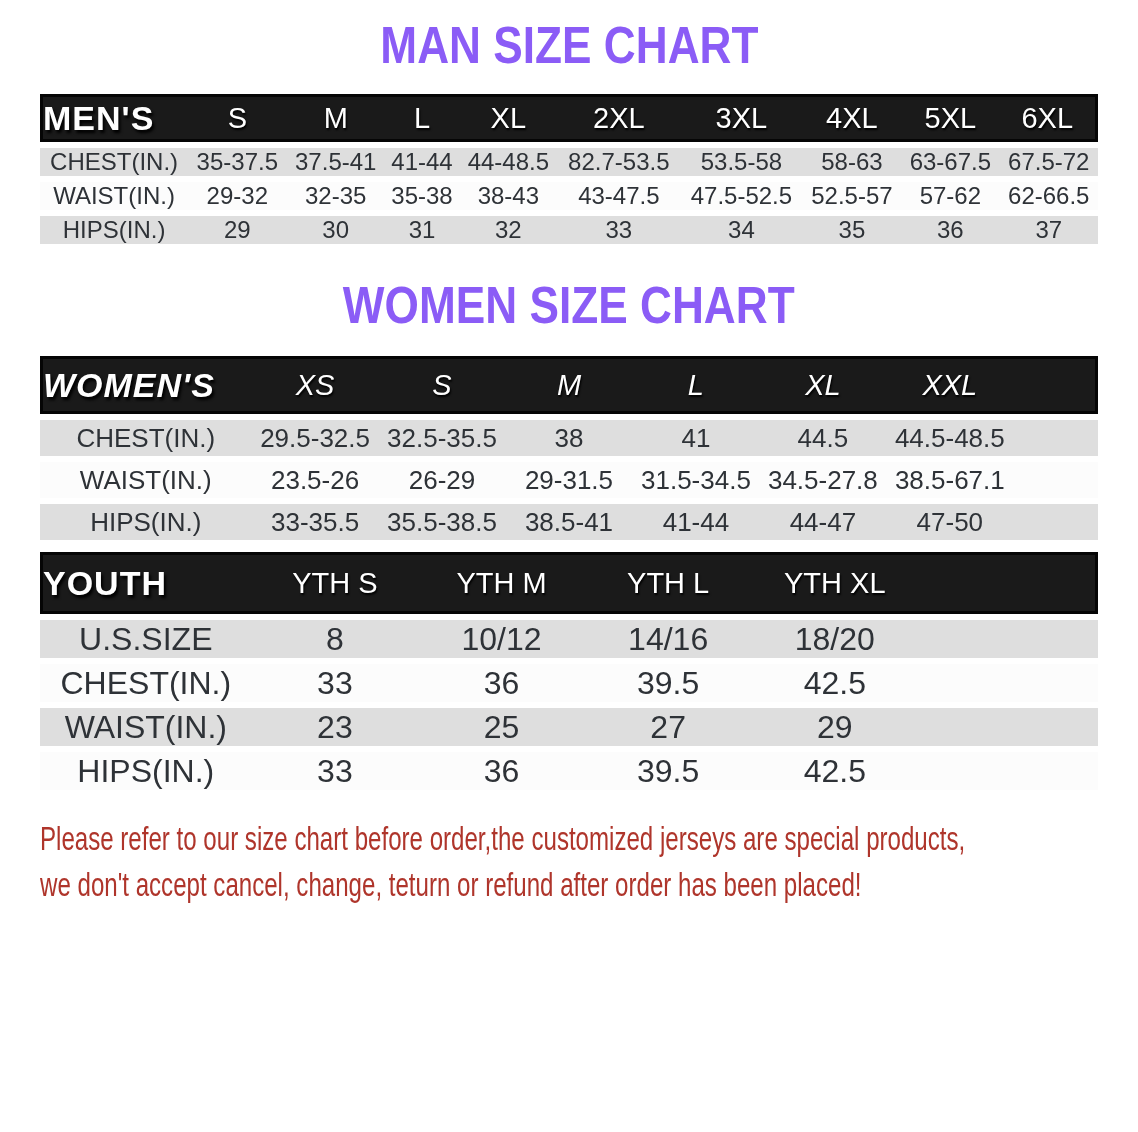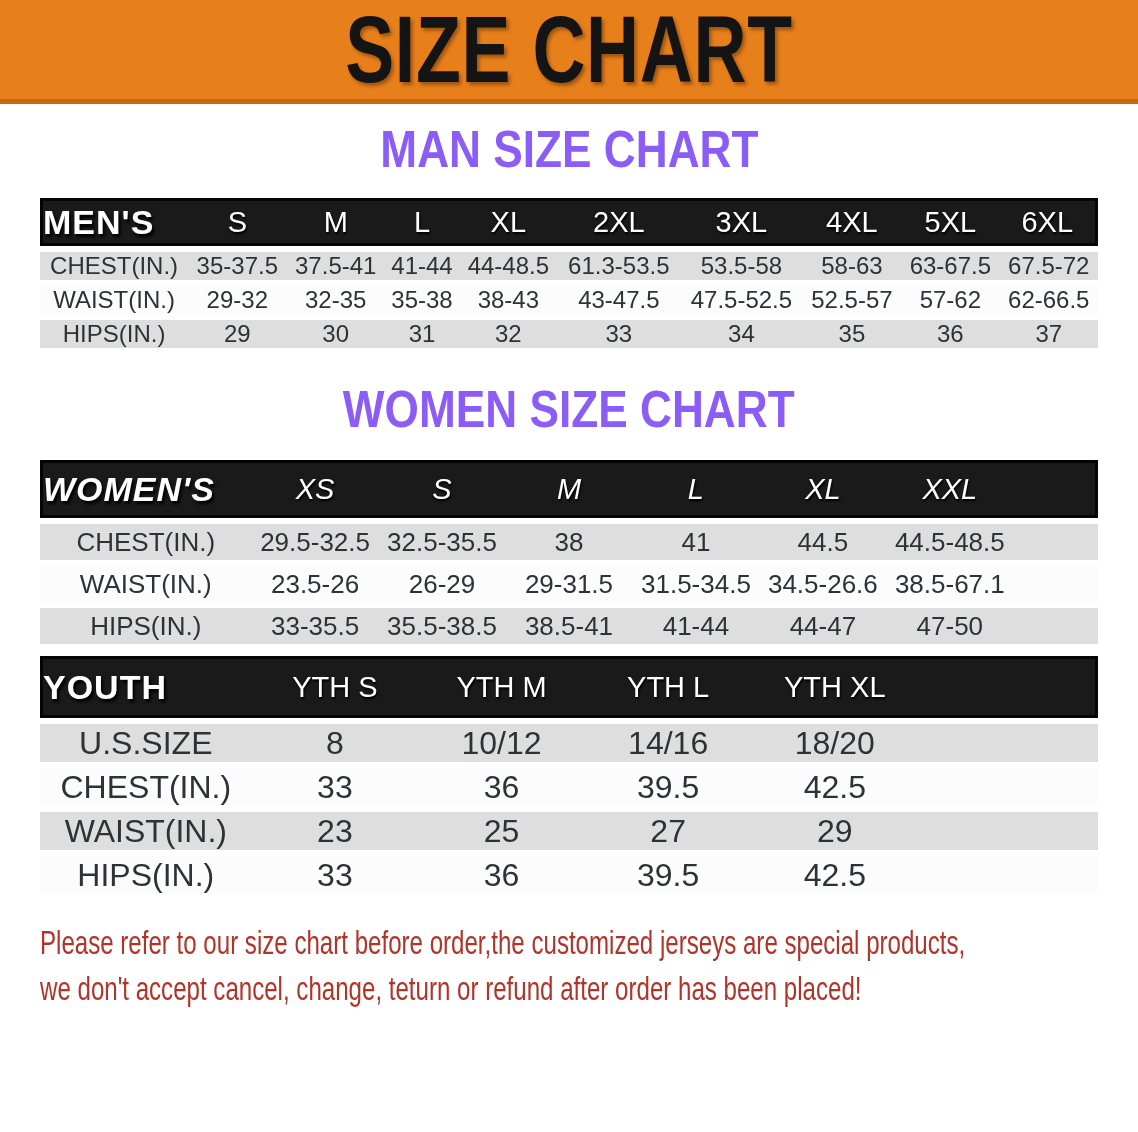--- a/index.html
+++ b/index.html
@@ -56,23 +56,20 @@
     display:inline-block;transform:scaleX(0.73);transform-origin:left center;
     font-size:33px;line-height:46px;color:#AF352B;white-space:nowrap;
   }
   .notice-row{height:46px;}
 </style>
 </head>
 <body>
 
 <div class="page">
 
-  <header class="banner">
-    <span class="banner-text">SIZE CHART</span>
-  </header>
 
   <main>
 
     <section class="size-section s0">
       <h2 class="section-heading"><span class="cond">MAN SIZE CHART</span></h2>
       <div class="table-slot">
           <table class="size-table t-men">
             <colgroup>
               <col style="width: 14%;">
               <col>
@@ -99,21 +96,21 @@
                 <th class="bar-col">6XL</th>
               </tr>
             </thead>
             <tbody>
               <tr class="shade">
                 <td class="row-label">CHEST(IN.)</td>
                 <td>35-37.5</td>
                 <td>37.5-41</td>
                 <td>41-44</td>
                 <td>44-48.5</td>
-                <td>61.3-53.5</td>
+                <td>82.7-53.5</td>
                 <td>53.5-58</td>
                 <td>58-63</td>
                 <td>63-67.5</td>
                 <td>67.5-72</td>
               </tr>
               <tr class="plain">
                 <td class="row-label">WAIST(IN.)</td>
                 <td>29-32</td>
                 <td>32-35</td>
                 <td>35-38</td>
@@ -177,21 +174,21 @@
                 <td>44.5</td>
                 <td>44.5-48.5</td>
                 <td></td>
               </tr>
               <tr class="plain">
                 <td class="row-label">WAIST(IN.)</td>
                 <td>23.5-26</td>
                 <td>26-29</td>
                 <td>29-31.5</td>
                 <td>31.5-34.5</td>
-                <td>34.5-26.6</td>
+                <td>34.5-27.8</td>
                 <td>38.5-67.1</td>
                 <td></td>
               </tr>
               <tr class="shade">
                 <td class="row-label">HIPS(IN.)</td>
                 <td>33-35.5</td>
                 <td>35.5-38.5</td>
                 <td>38.5-41</td>
                 <td>41-44</td>
                 <td>44-47</td>

